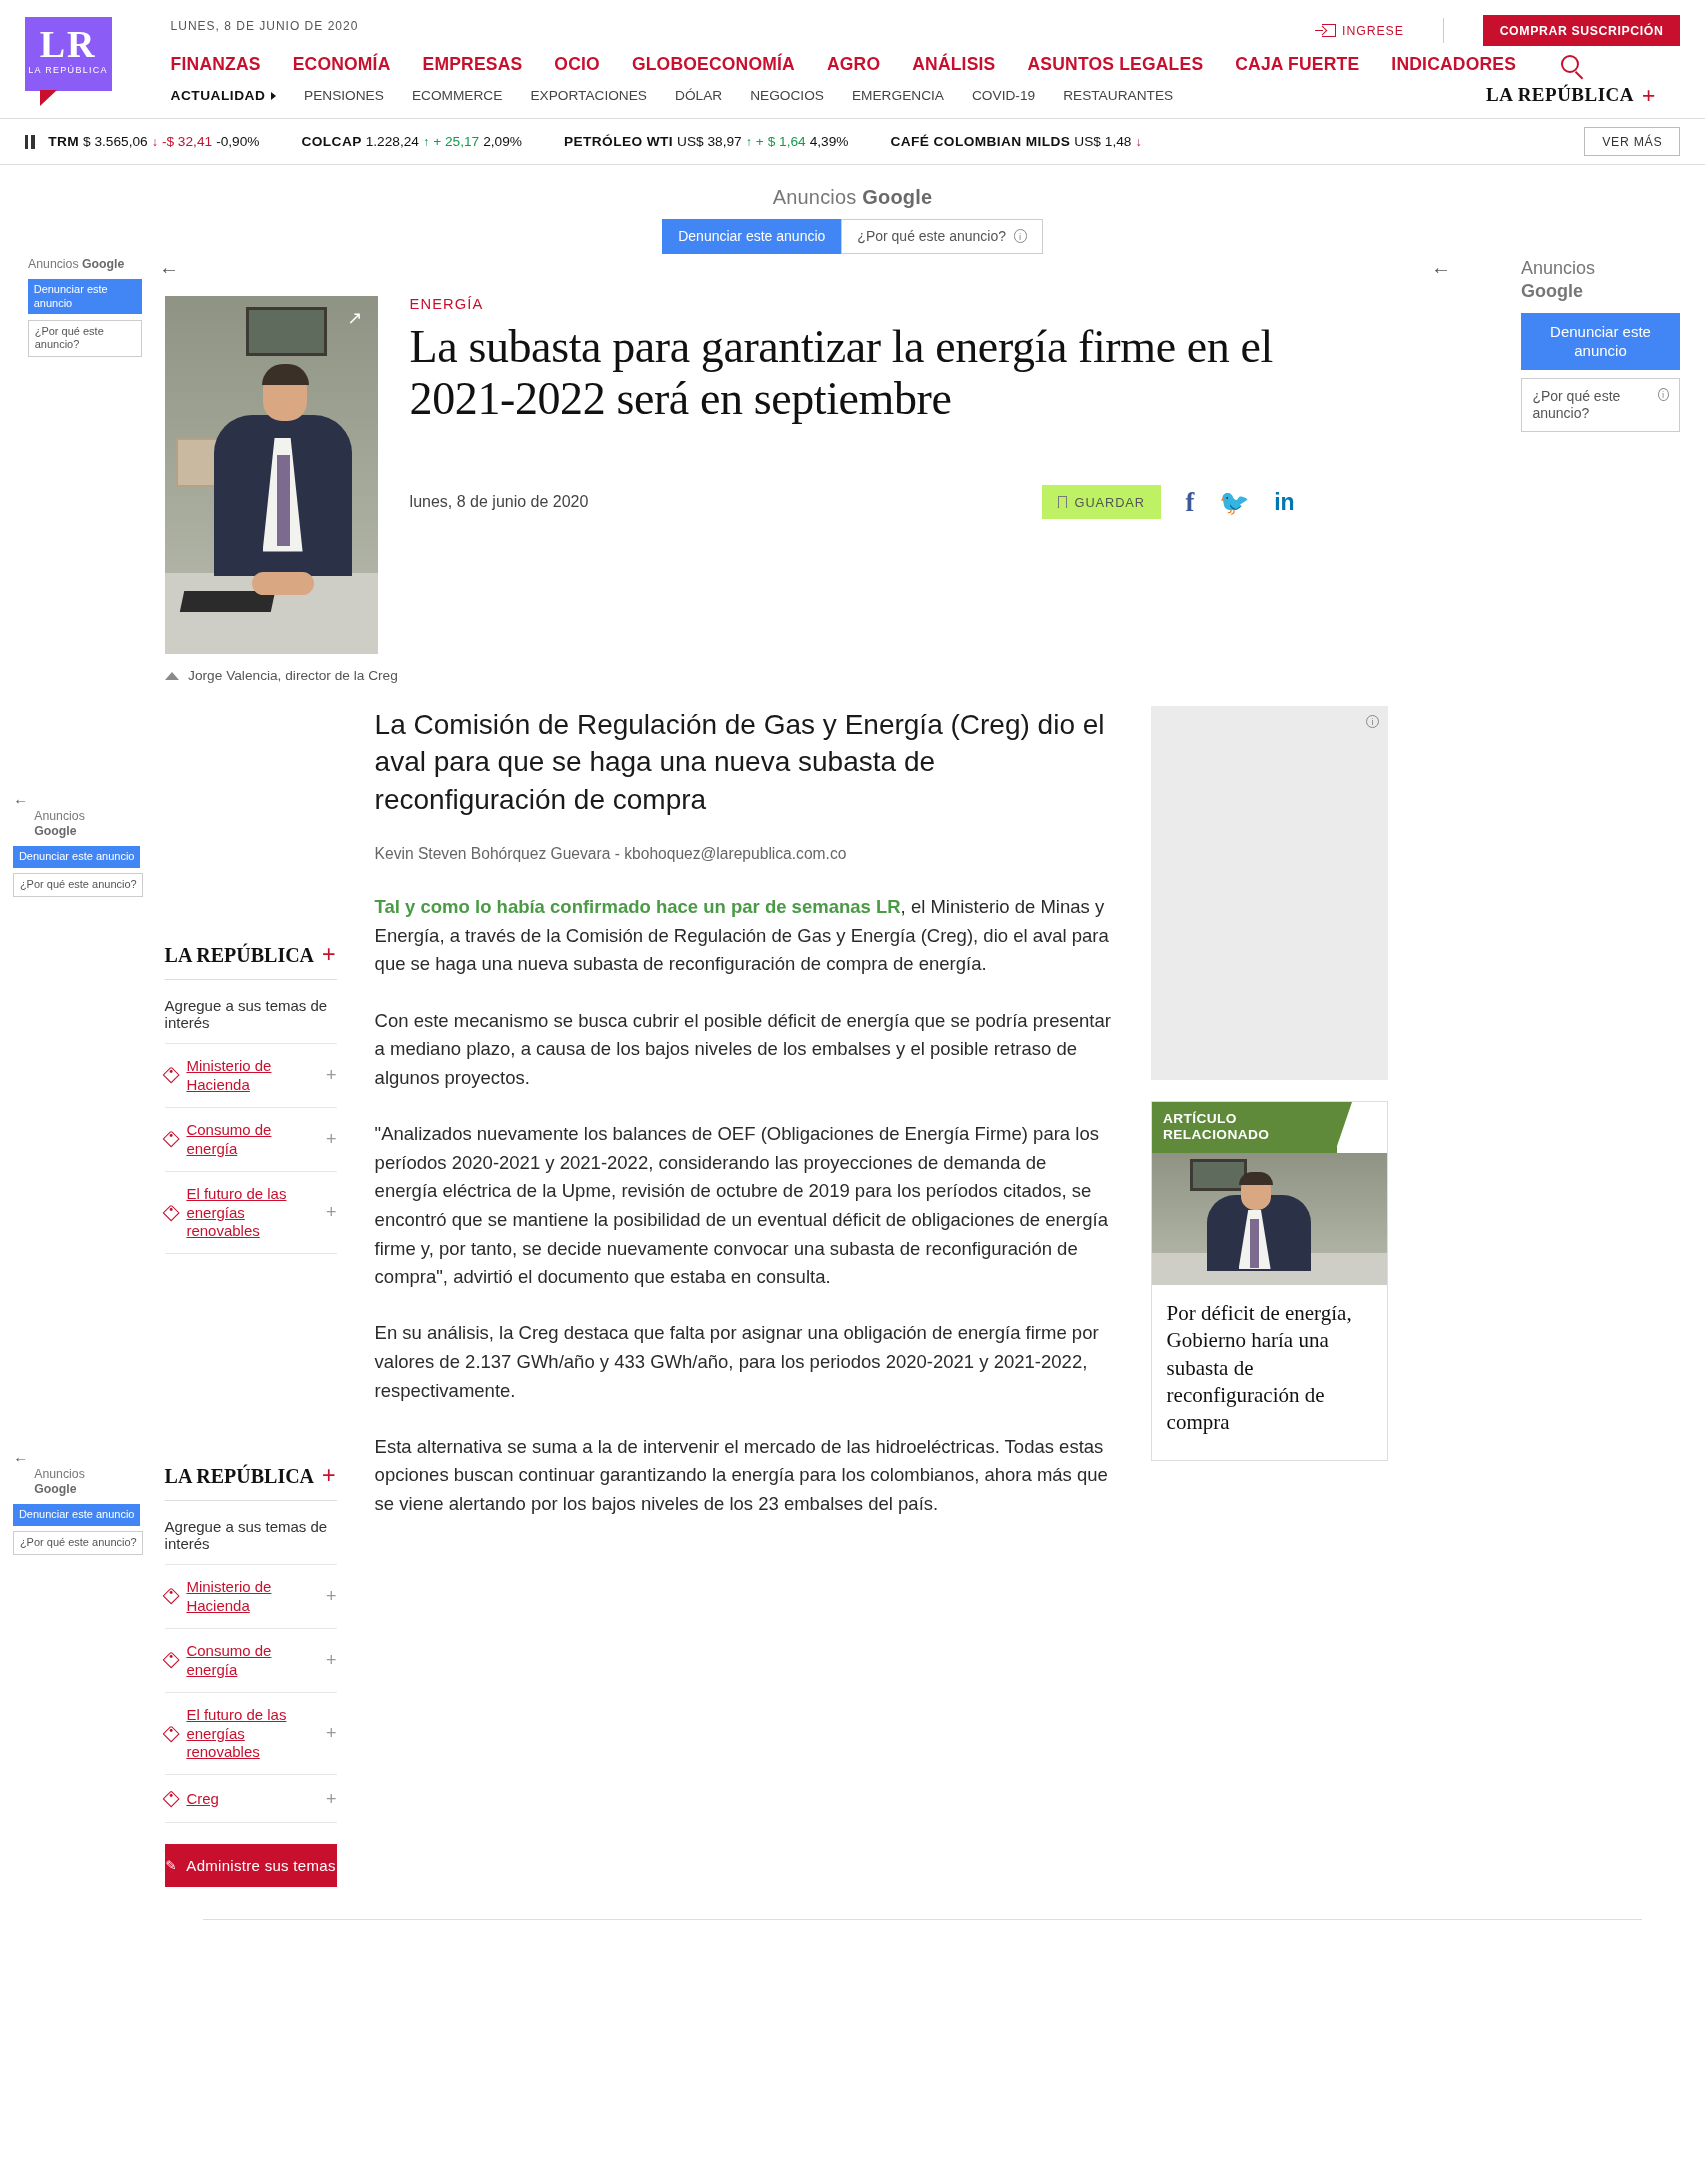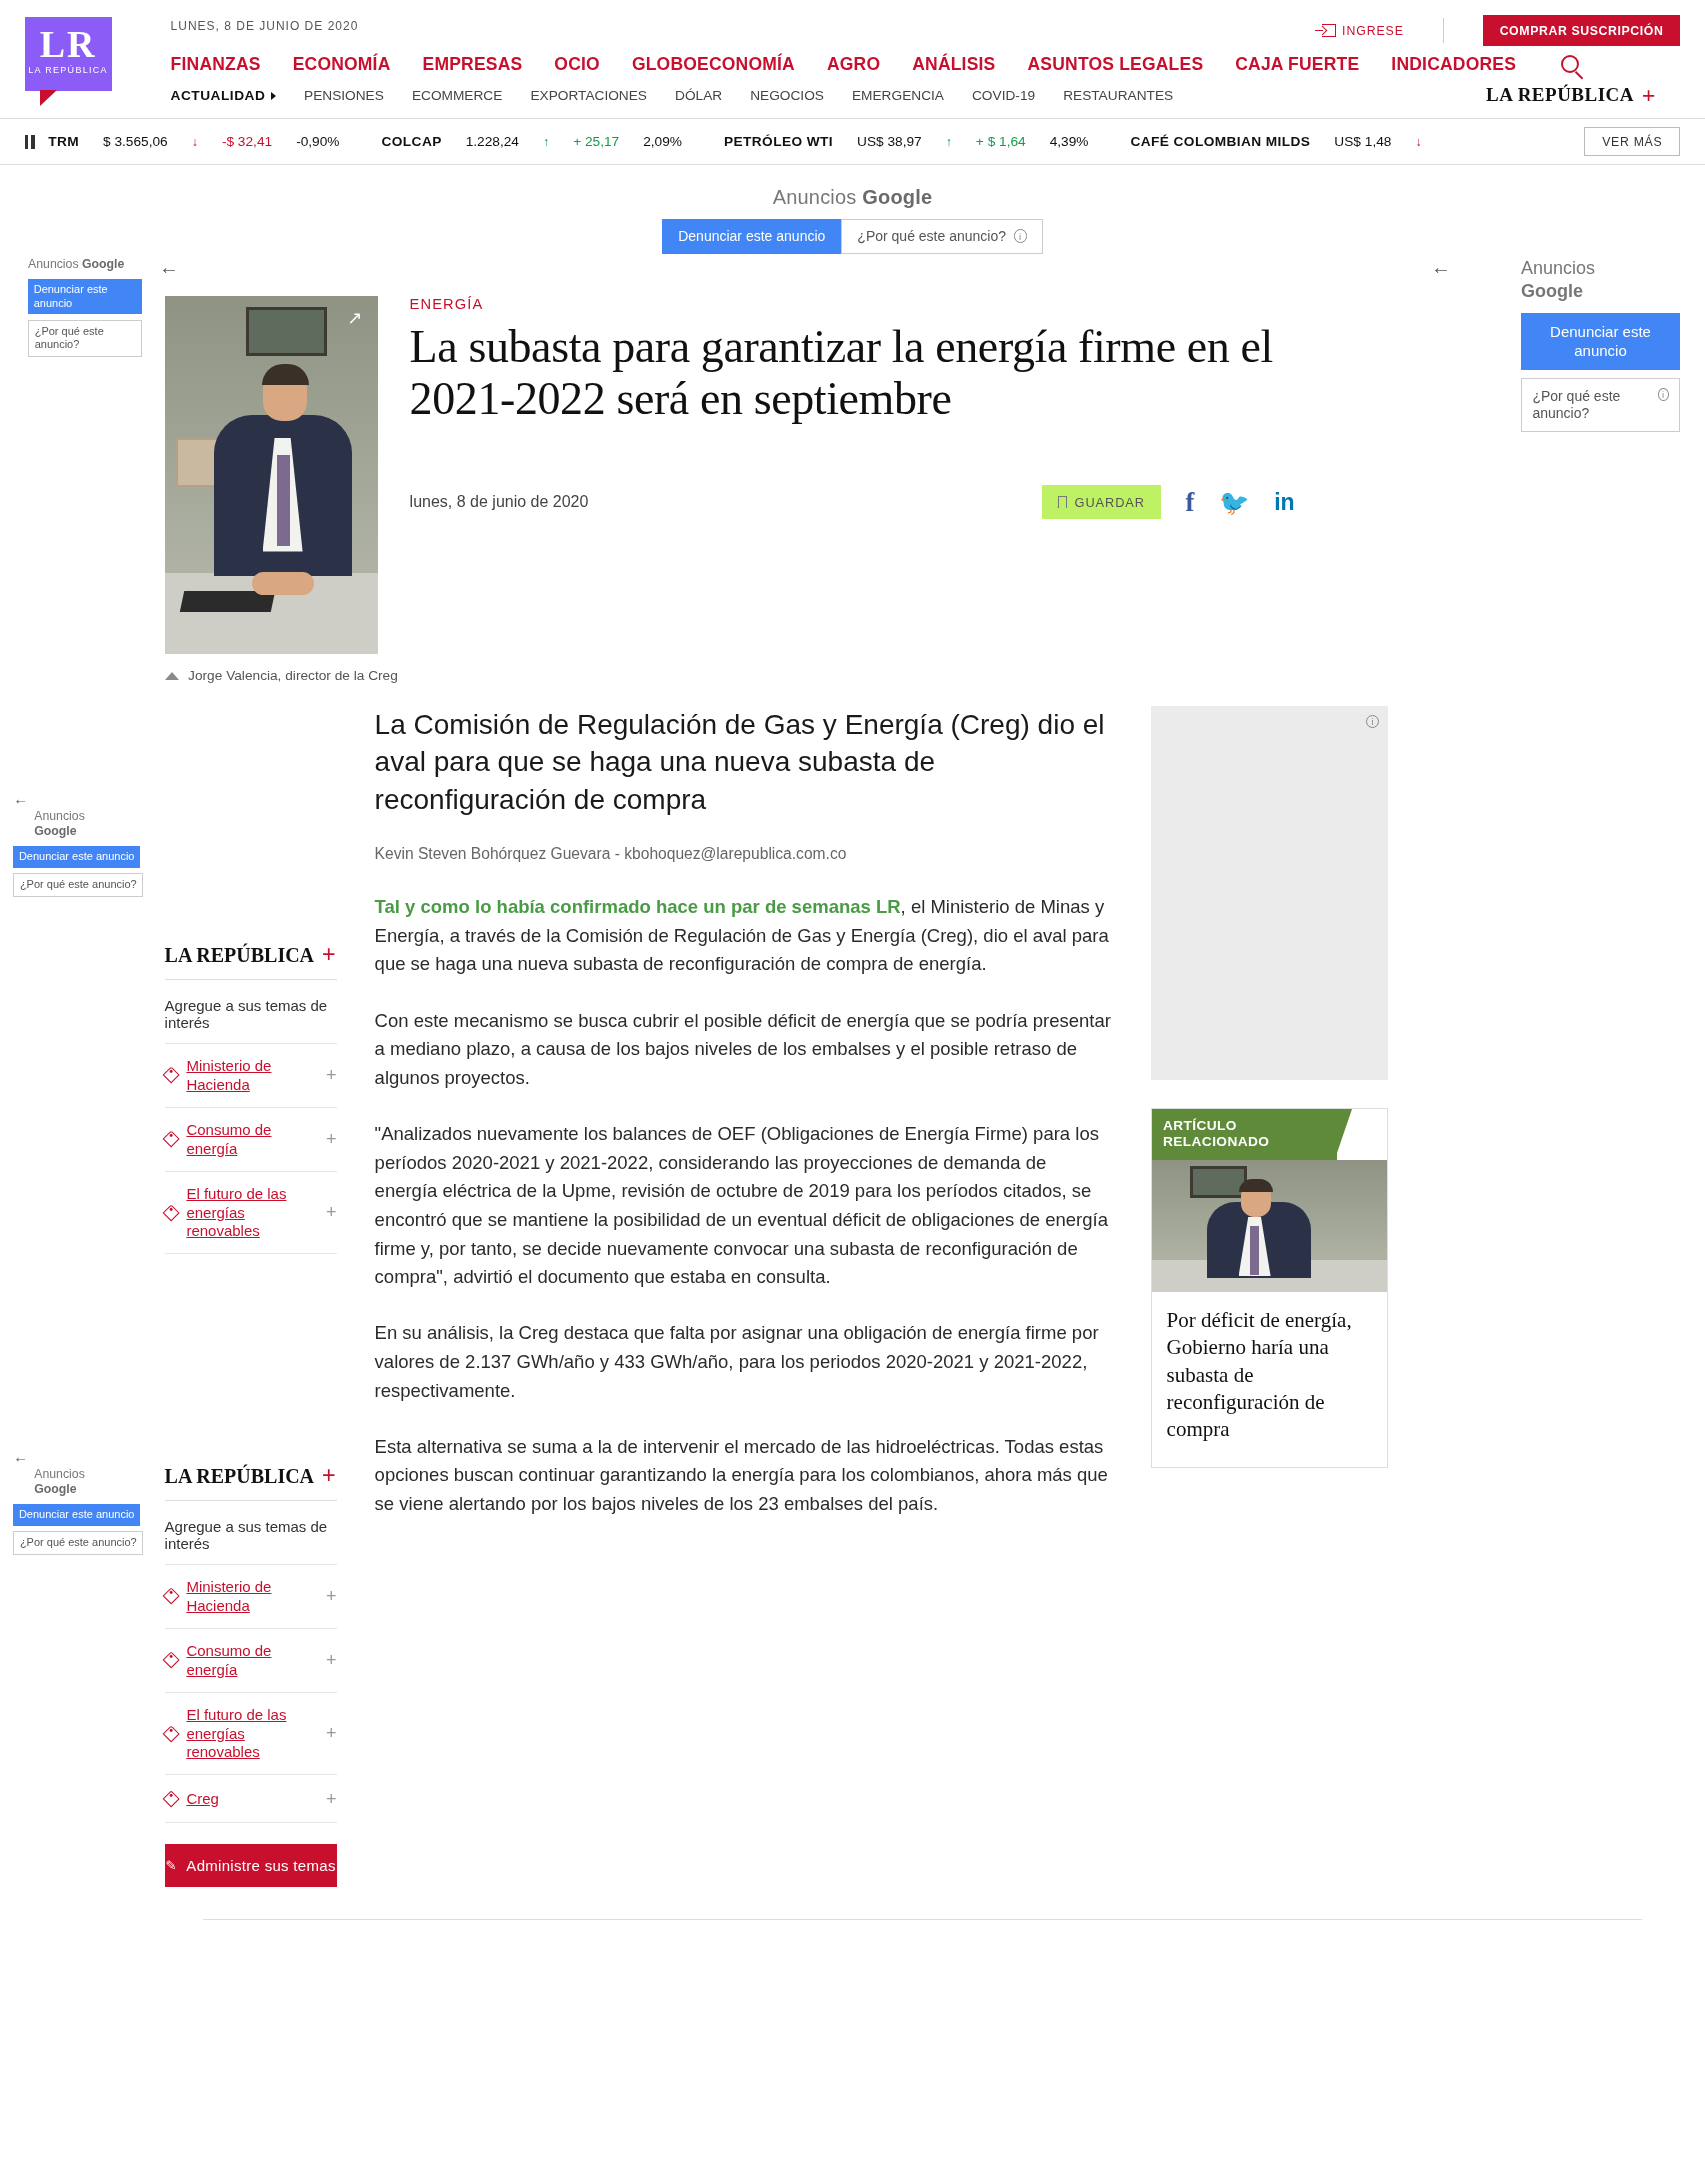--- a/index.html
+++ b/index.html
@@ -160,21 +160,21 @@
     height: 47px;
     display: flex; align-items: center;
     padding: 0 24.6px;
     font-size: 13.7px;
     overflow: hidden;
   }
   .pause {
     display: flex; gap: 2.8px; margin-right: 13.2px; cursor: pointer;
   }
   .pause i { display: block; width: 3.8px; height: 14px; background: #333; }
-  .tk { display: flex; align-items: center; gap: 24px; white-space: nowrap; text-align: center; }
+  .tk { display: flex; align-items: center; gap: 4px; white-space: nowrap; text-align: center; }
   .tk + .tk { margin-left: 42px; }
   .tk .nm { font-weight: bold; color: #111; letter-spacing: 0.4px; }
   .tk .vl { color: #111; }
   .tk .up { color: #159b4b; }
   .tk .dn { color: #c8102e; }
   .arw { font-size: 12.3px; }
   .vermas {
     margin-left: auto;
     border: 0.9px solid #bbb;
     padding: 6.6px 17px;
@@ -478,21 +478,21 @@
 
   
   .ad-box {
     width: 237px; height: 374px;
     background: #ebebeb;
     position: relative;
   }
   .ad-box .info-ic { position: absolute; right: 8.5px; top: 8.5px; }
   .related {
     width: 237px;
-    margin-top: 28px;
+    margin-top: 21px;
     border: 0.9px solid #ddd;
   }
   .rel-flag {
     background: #5f8a3a; color: #fff;
     font-size: 13.7px; font-weight: bold;
     line-height: 1.2;
     padding: 8.5px 11.4px 9.5px 11.4px;
     letter-spacing: 0.4px;
     position: relative;
     width: 185px;

